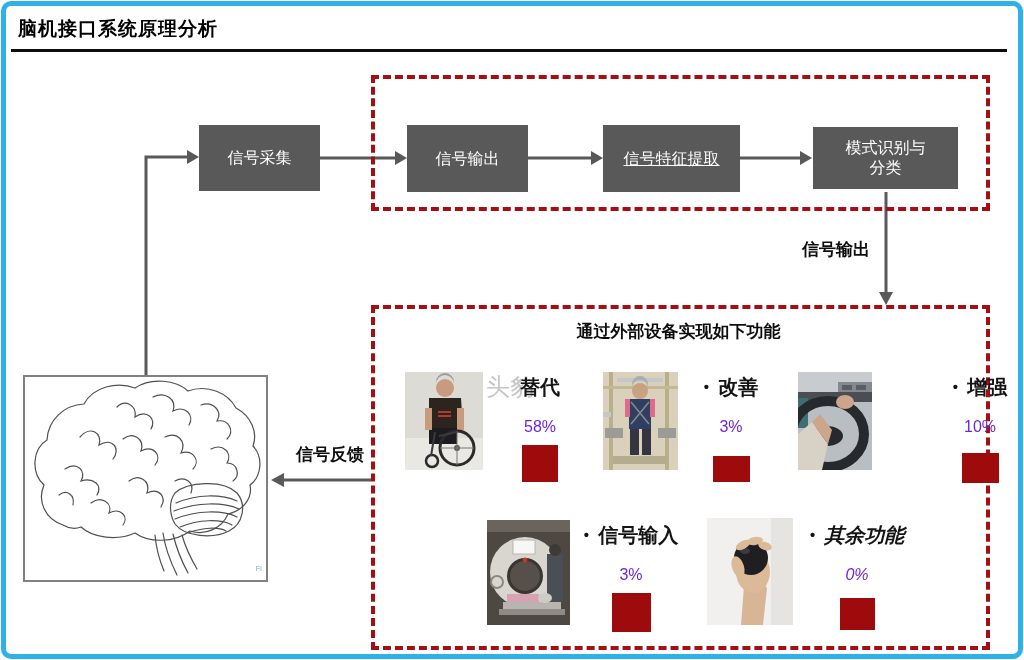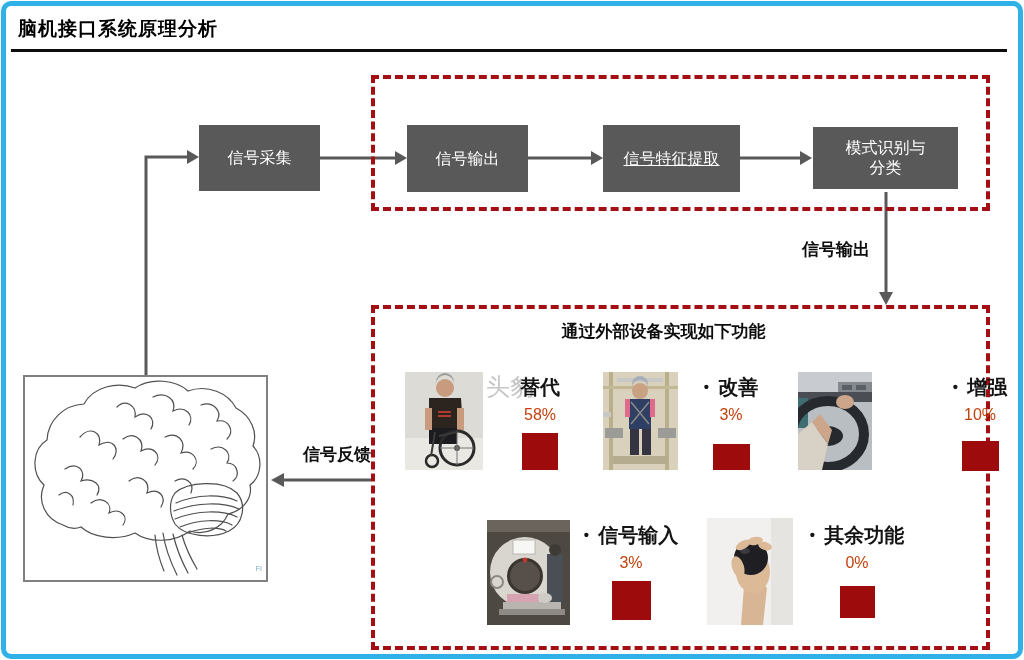--- a/index.html
+++ b/index.html
@@ -28,39 +28,39 @@
   .dashed{
     position:absolute;border:4px dashed #A40F14;z-index:2;background:transparent;
   }
   .dash-proc{left:371px;top:75px;width:611px;height:128px;}
   .dash-out{left:371px;top:305px;width:611px;height:337px;}
 
   .flow-label{
     position:absolute;font-size:17px;font-weight:bold;color:#0d0d0d;text-align:center;z-index:4;
   }
   .lbl-proc{left:371px;top:88px;width:615px;}
-  .lbl-funcs{left:356px;top:320px;width:615px;text-align:center;}
+  .lbl-funcs{left:371px;top:320px;width:615px;text-align:center;}
   .lbl-input{left:40px;top:247px;width:120px;}
   .lbl-output{left:776px;top:238px;width:120px;}
-  .lbl-feedback{left:277px;top:443px;width:120px;}
+  .lbl-feedback{left:270px;top:443px;width:120px;}
 
   .brain-box{
     position:absolute;left:23px;top:375px;width:245px;height:207px;background:#ffffff;
     border:2px solid #808080;box-sizing:border-box;z-index:3;
   }
   .fig-frag{position:absolute;right:4px;bottom:8px;font-size:7px;color:#7FA8C8;z-index:4;}
 
   .photo{position:absolute;z-index:3;display:block;}
 
   .feat{
     position:absolute;width:100px;text-align:center;z-index:4;
   }
   .feat .row{position:relative;font-size:20px;font-weight:bold;color:#141414;line-height:26px;white-space:nowrap;}
   .feat .row .bullet{font-size:15px;vertical-align:2px;margin-right:9px;font-weight:bold;}
-  .feat .pct{font-size:16px;color:#c2410c;line-height:18px;margin-top:6px;font-weight:normal;}
+  .feat .pct{font-size:16px;color:#6d28d9;line-height:18px;margin-top:18px;font-weight:normal;}
   .sq{background:#9E0B0D;margin:9px auto 0 auto;}
   .sq1{width:36px;height:37px;margin-top:9px;}
   .sq2{width:37px;height:26px;margin-top:20px;}
   .sq3{width:37px;height:30px;margin-top:17px;}
   .sq4{width:39px;height:39px;margin-top:9px;}
   .sq5{width:35px;height:32px;margin-top:14px;}
   .wm{
     position:absolute;left:-4px;top:0;color:#C6C6C6;font-size:24px;font-weight:normal;z-index:0;
     letter-spacing:0px;
   }
@@ -255,21 +255,21 @@
   </div>
 
   <div class="feat" style="left:581px;top:522px;">
     <div class="row">
       <span class="bullet">•</span><span class="txt">信号输入</span>
     </div>
     <div class="pct">3%</div>
     <div class="sq sq4"></div>
   </div>
 
-  <div class="feat" style="left:807px;top:522px;">
+  <div class="feat" style="left:807px;top:522px;font-style:italic;">
     <div class="row">
       <span class="bullet">•</span><span class="txt">其余功能</span>
     </div>
     <div class="pct">0%</div>
     <div class="sq sq5"></div>
   </div>
 
   <div class="frame"></div>
 </div>
 

